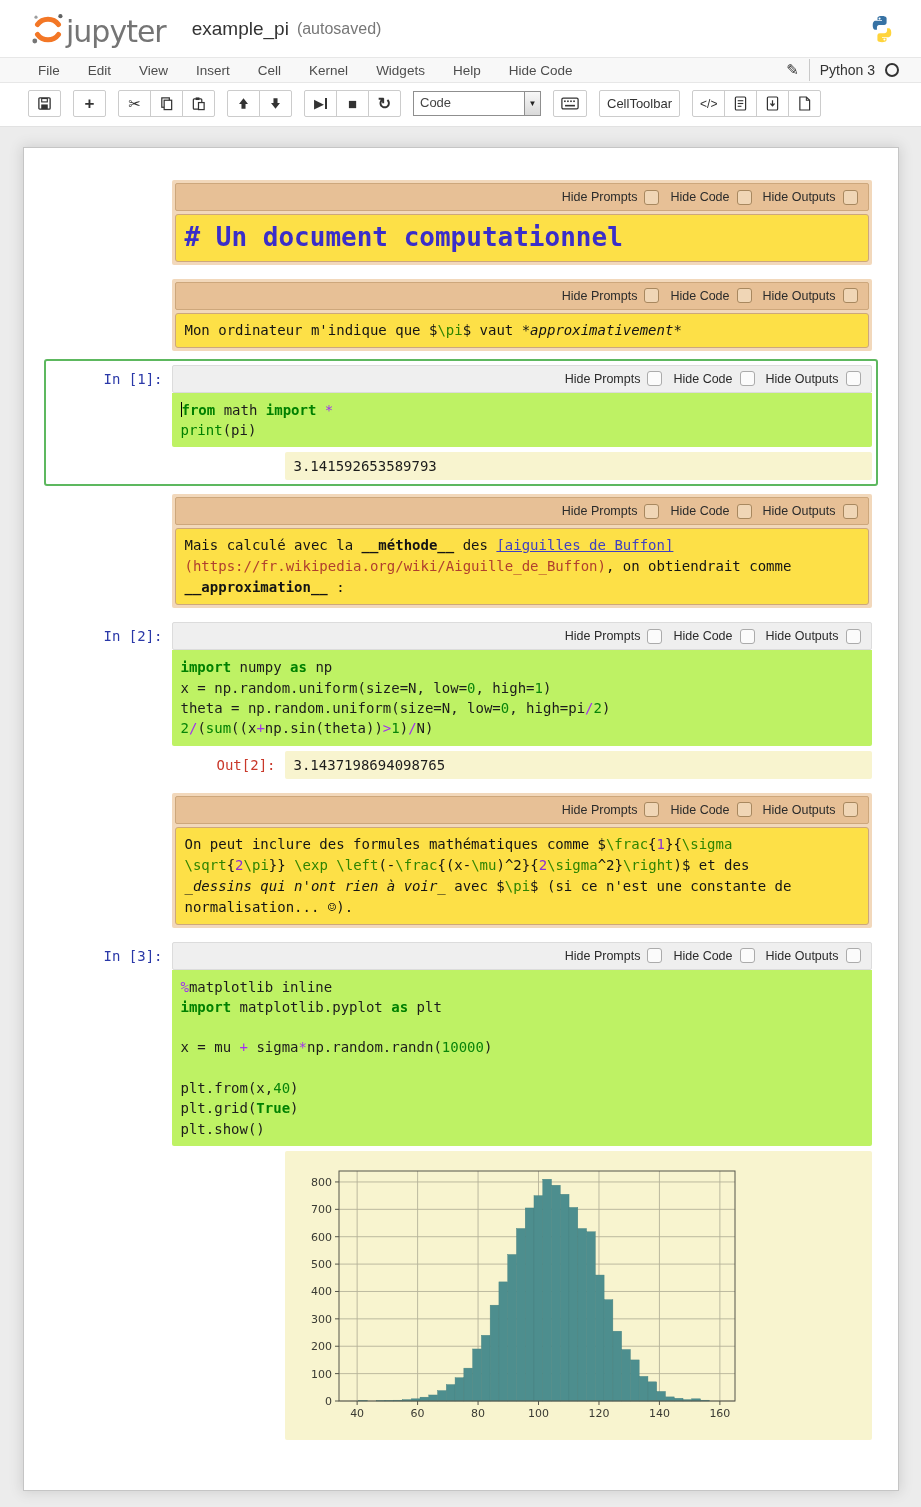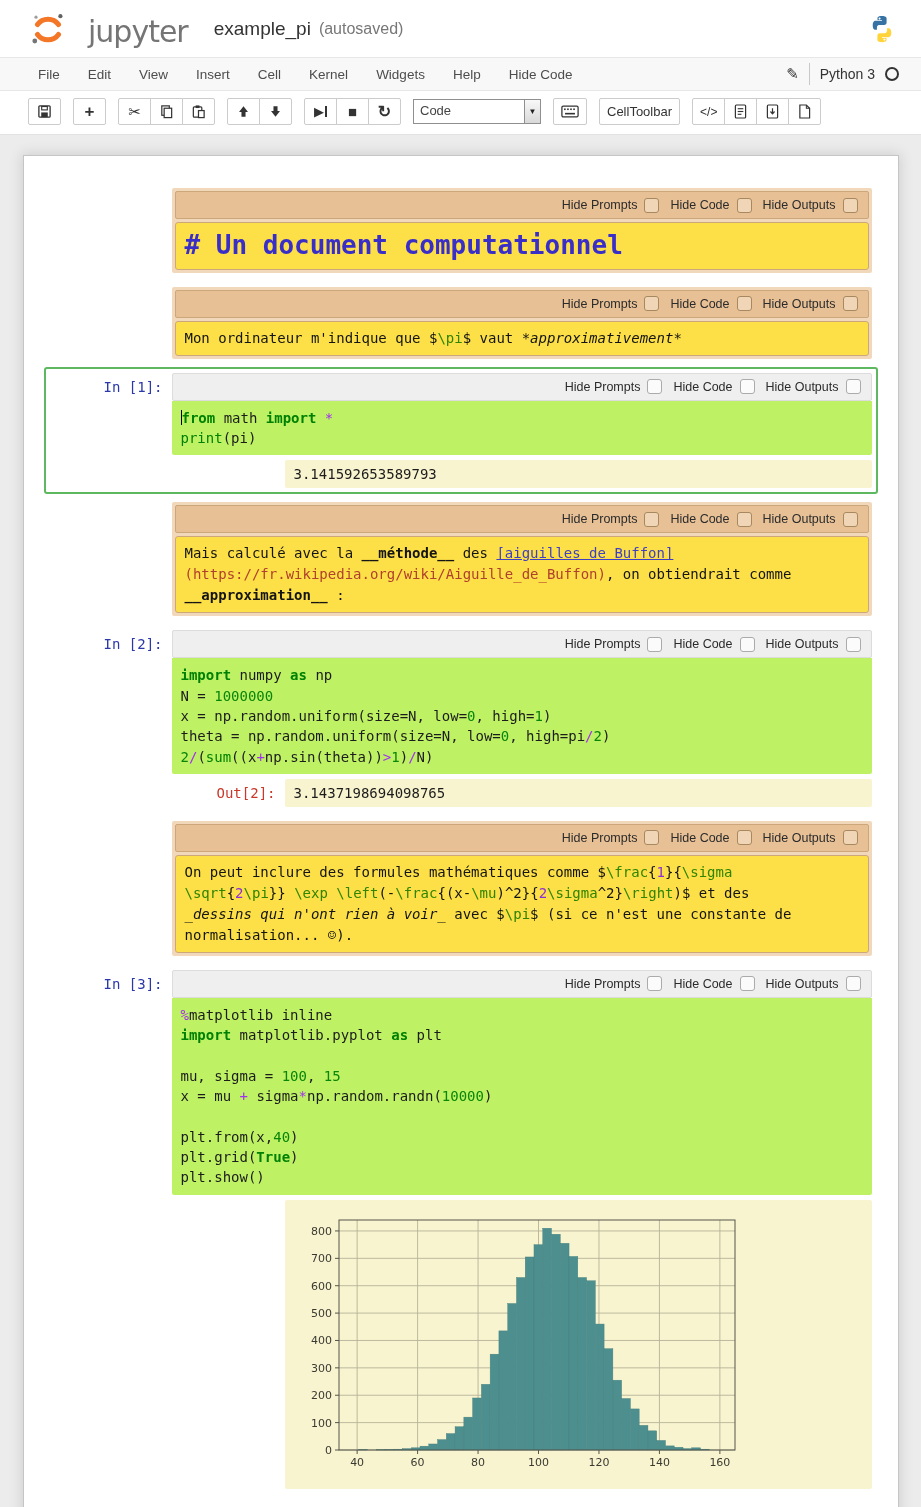--- a/index.html
+++ b/index.html
@@ -1,28 +1,28 @@
 <!DOCTYPE html>
 <html><head>
 <meta charset="utf-8">
 <style>
   * { box-sizing: border-box; margin:0; padding:0; }
   html,body { width:921px; background:#ececec; font-family:"Liberation Sans", sans-serif; }
 
   
   .header { background:#fff; height:57px; display:flex; align-items:center; padding:0 24px 0 30px; }
-  .logo { display:flex; align-items:flex-end; gap:22px; }
+  .logo { display:flex; align-items:flex-end; gap:0; }
   .logo-word { font-size:30px; color:#757575; letter-spacing:-1px; line-height:1; font-family:"DejaVu Sans", sans-serif; }
   .nb-title { margin-left:26px; font-size:19px; color:#333; }
   .autosaved { margin-left:8px; font-size:16px; color:#777; }
   .spacer { flex:1; }
 
   
   .menubar { background:#f8f8f8; border-top:1px solid #e7e7e7; border-bottom:1px solid #e7e7e7;
-             height:34px; display:flex; align-items:center; padding:0 22px 0 24px; }
+             height:26px; display:flex; align-items:center; padding:0 22px 0 24px; }
   .menu-item { font-size:13.5px; color:#4d4d4d; padding:0 14px; cursor:pointer; }
   .menubar-right { margin-left:auto; display:flex; align-items:center; gap:10px; }
   .pencil { font-size:15px; color:#333; }
   .vsep { width:1px; height:22px; background:#c9c9c9; }
   .kernel-name { font-size:14px; color:#333; }
   .kernel-dot { width:14px; height:14px; border:2px solid #333; border-radius:50%; }
 
   
   .toolbar { background:#fff; padding:7px 0 9px 28px; display:flex; align-items:center; gap:12px;
              border-bottom:1px solid #e2e2e2; }
@@ -330,21 +330,20 @@
             <div class="ctb ctb-gray">
               <span>Hide Prompts</span>
               <span class="cb"></span>
               <span>Hide Code</span>
               <span class="cb"></span>
               <span>Hide Outputs</span>
               <span class="cb"></span>
             </div>
             <div class="code-editor">
               <div class="cm-line"><span class="tk-kw">import</span><span class="tk-pl"> numpy </span><span class="tk-kw">as</span><span class="tk-pl"> np</span></div>
-              <div class="cm-line"><span class="tk-pl">N = </span><span class="tk-num">1000000</span></div>
               <div class="cm-line"><span class="tk-pl">x = np.random.uniform(size=N, low=</span><span class="tk-num">0</span><span class="tk-pl">, high=</span><span class="tk-num">1</span><span class="tk-pl">)</span></div>
               <div class="cm-line"><span class="tk-pl">theta = np.random.uniform(size=N, low=</span><span class="tk-num">0</span><span class="tk-pl">, high=pi</span><span class="tk-op">/</span><span class="tk-num">2</span><span class="tk-pl">)</span></div>
               <div class="cm-line"><span class="tk-num">2</span><span class="tk-op">/</span><span class="tk-pl">(</span><span class="tk-bi">sum</span><span class="tk-pl">((x</span><span class="tk-op">+</span><span class="tk-pl">np.sin(theta))</span><span class="tk-op">&gt;</span><span class="tk-num">1</span><span class="tk-pl">)</span><span class="tk-op">/</span><span class="tk-pl">N)</span></div>
             </div>
             <div class="output-row">
               <div class="promptcol" style="width: 113px;"><span class="out-prompt">Out[2]:</span></div>
               <div class="output-area">3.1437198694098765</div>
             </div>
           </div>
         </div>
@@ -377,21 +376,20 @@
               <span class="cb"></span>
               <span>Hide Code</span>
               <span class="cb"></span>
               <span>Hide Outputs</span>
               <span class="cb"></span>
             </div>
             <div class="code-editor">
               <div class="cm-line"><span class="tk-op">%</span><span class="tk-pl">matplotlib inline</span></div>
               <div class="cm-line"><span class="tk-kw">import</span><span class="tk-pl"> matplotlib.pyplot </span><span class="tk-kw">as</span><span class="tk-pl"> plt</span></div>
               <div class="cm-line">&nbsp;</div>
-              <div class="cm-line"><span class="tk-pl">mu, sigma = </span><span class="tk-num">100</span><span class="tk-pl">, </span><span class="tk-num">15</span></div>
               <div class="cm-line"><span class="tk-pl">x = mu </span><span class="tk-op">+</span><span class="tk-pl"> sigma</span><span class="tk-op">*</span><span class="tk-pl">np.random.randn(</span><span class="tk-num">10000</span><span class="tk-pl">)</span></div>
               <div class="cm-line">&nbsp;</div>
               <div class="cm-line"><span class="tk-pl">plt.from(x,</span><span class="tk-num">40</span><span class="tk-pl">)</span></div>
               <div class="cm-line"><span class="tk-pl">plt.grid(</span><span class="tk-kw">True</span><span class="tk-pl">)</span></div>
               <div class="cm-line"><span class="tk-pl">plt.show()</span></div>
             </div>
             <div class="output-row">
               <div class="promptcol" style="width: 113px;"></div>
               <div class="output-area plot-output"><svg width="452" height="266">
                   <line x1="46" y1="240" x2="442" y2="240" stroke="#b5b29a" stroke-width="0.9"></line>

